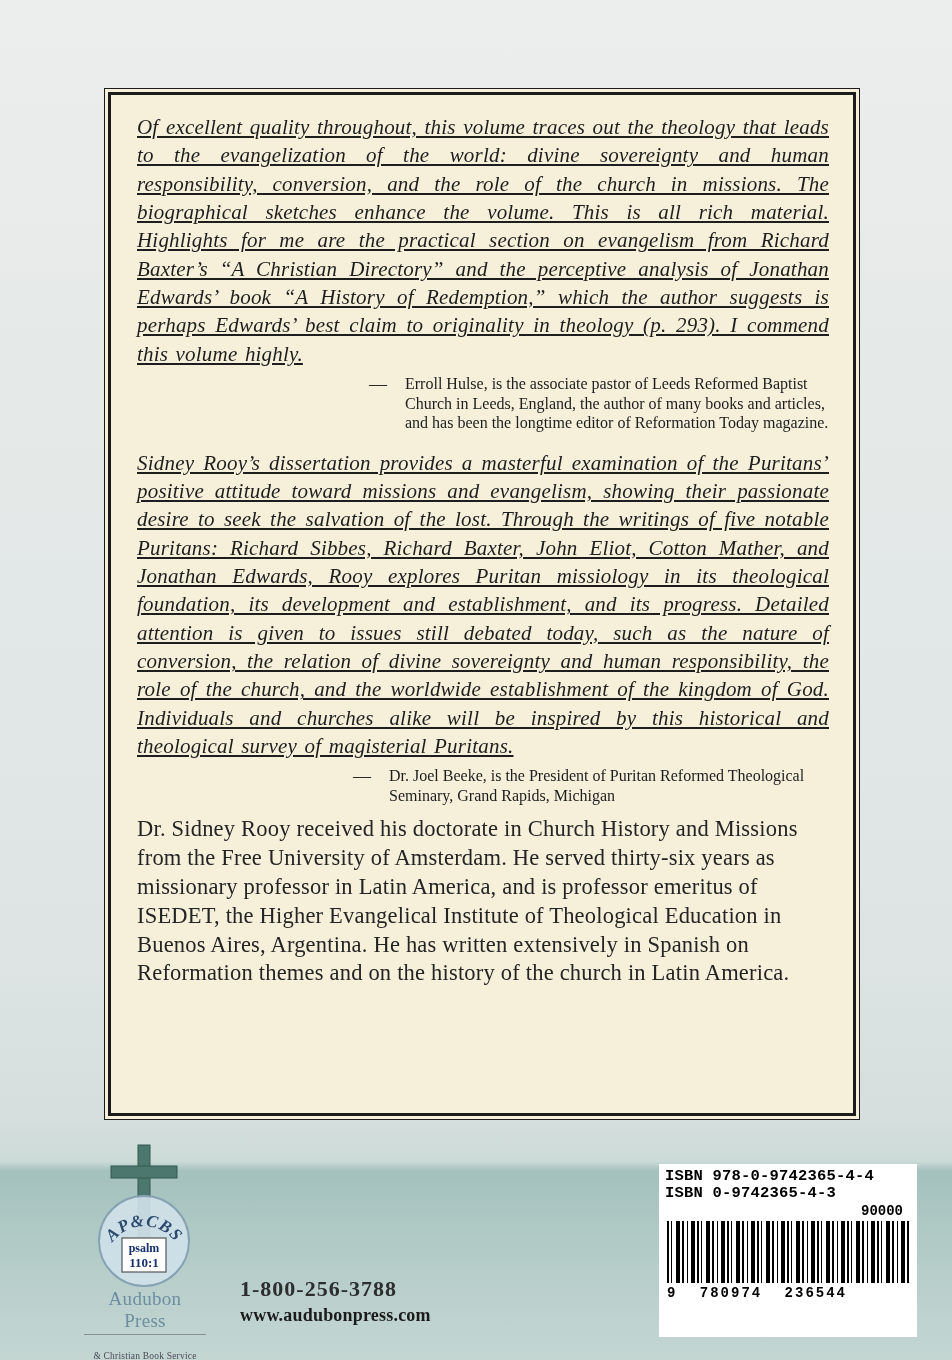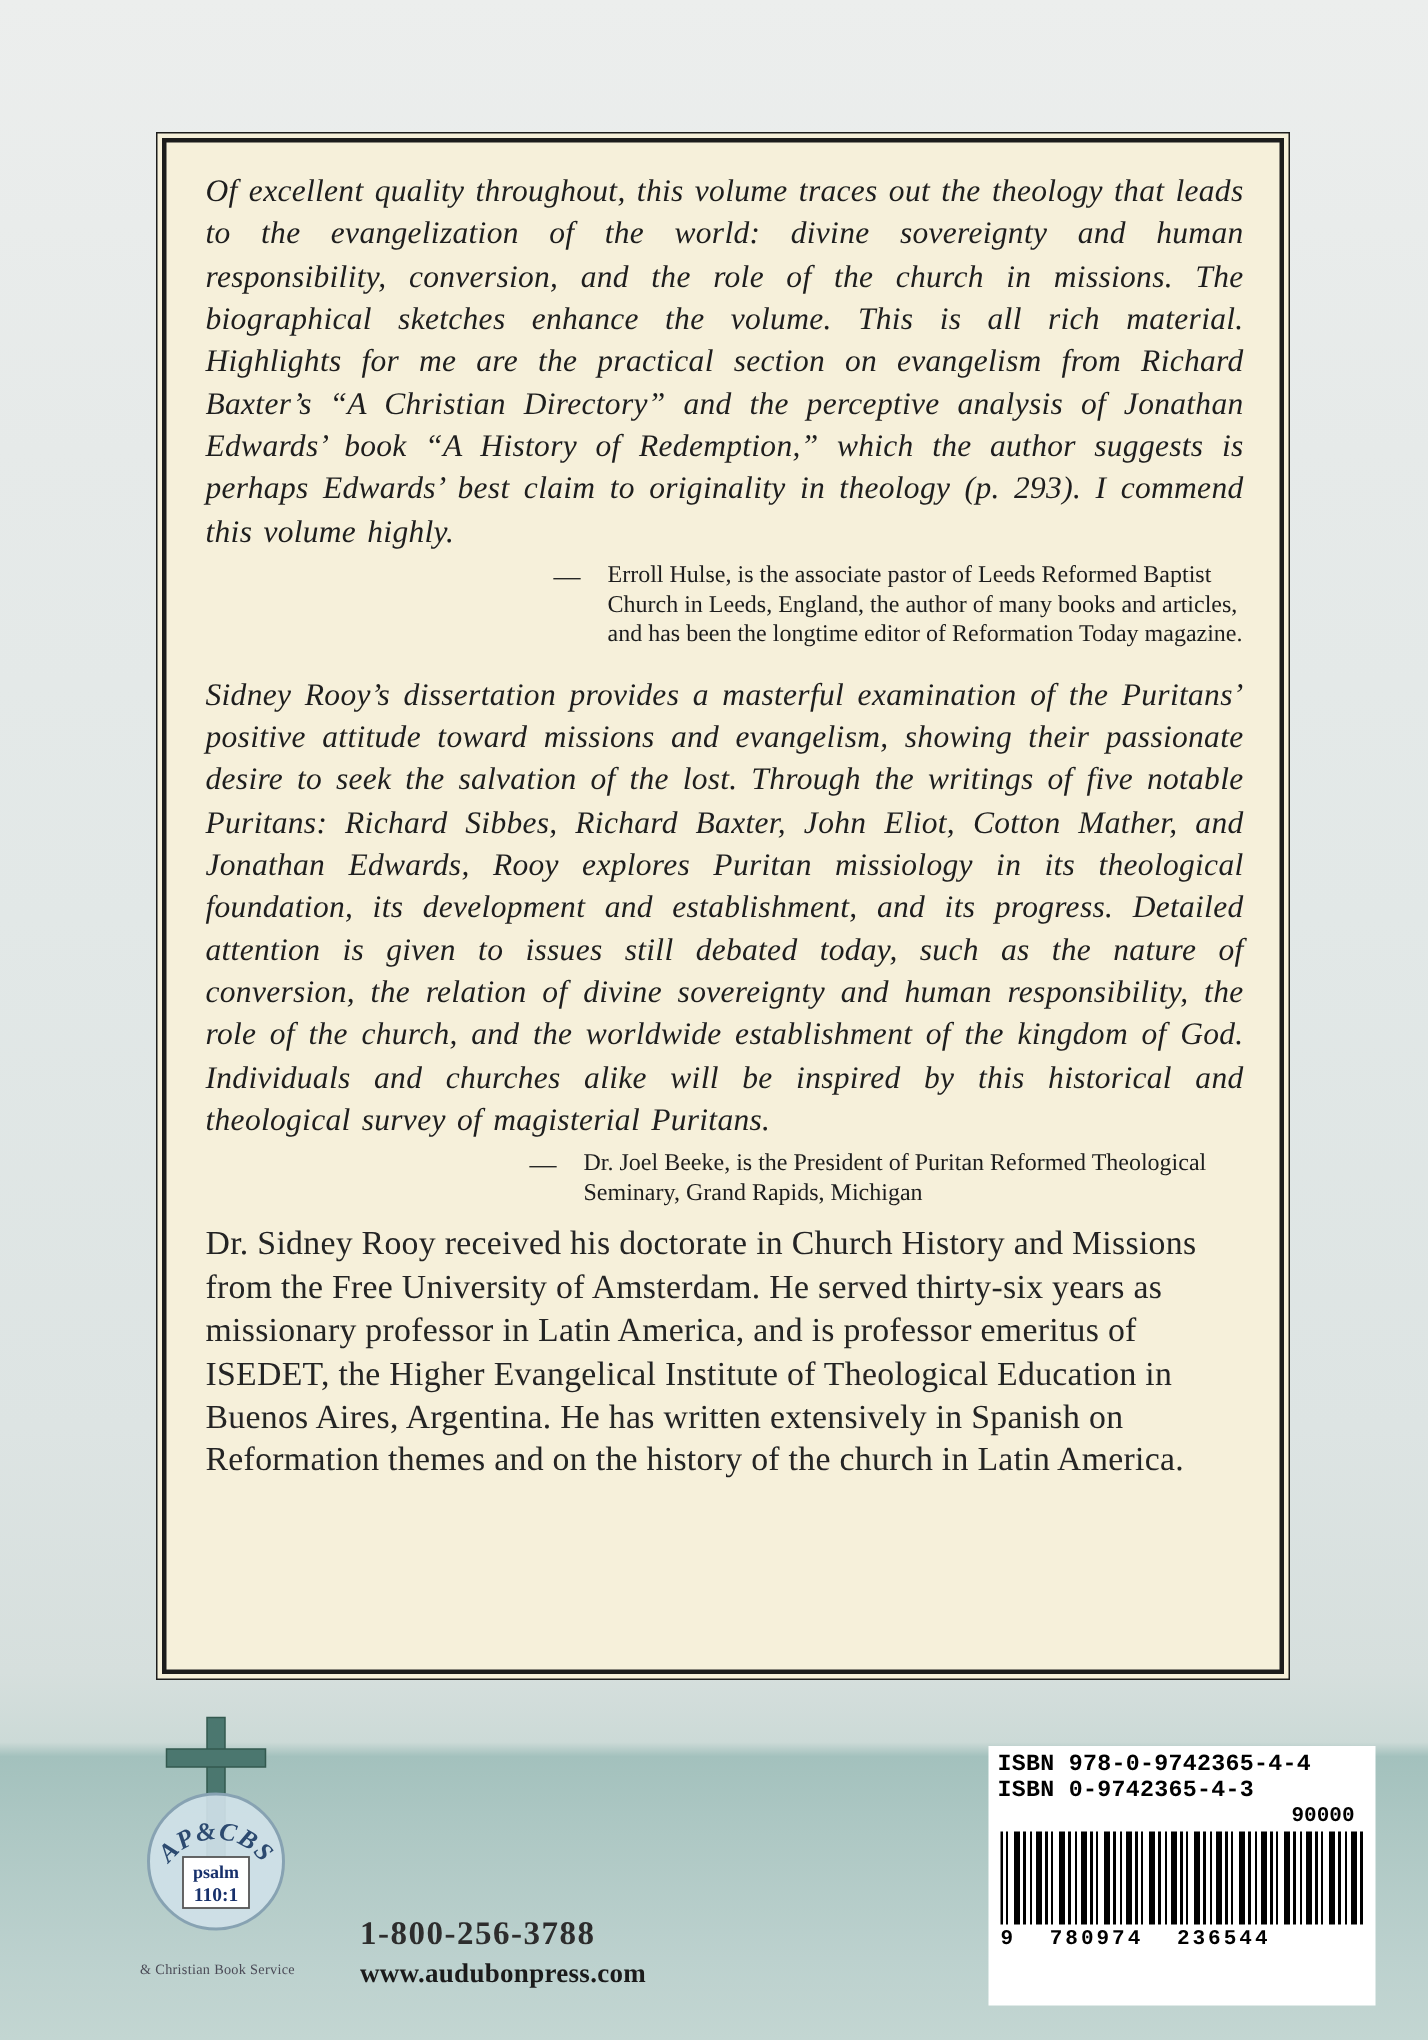--- a/index.html
+++ b/index.html
@@ -41,20 +41,21 @@
   }
   .quote {
     margin: 0;
     font-style: italic;
     font-size: 21px;
     line-height: 1.35;
     text-align: justify;
     color: #1e1e1e;
     letter-spacing: 0.2px;
     word-spacing: 2px;
+    text-decoration: underline;
   }
   .attrib {
     display: flex;
     margin: 6px 0 16px 232px;
     width: 470px;
     color: #1d1d1d;
   }
   .attrib.second { margin-left: 216px; margin-bottom: 10px; }
   .attrib .dash {
     flex: none;
@@ -209,20 +210,23 @@
       <circle cx="60" cy="99" r="45" fill="#cfe1e8" fill-opacity="0.92" stroke="#87a2b2" stroke-width="2"></circle>
       <path id="arcPath" d="M 24 110 A 38 38 0 0 1 96 110" fill="none"></path>
       <text font-family="Liberation Serif, serif" font-size="17" font-style="italic" font-weight="bold" fill="#2c4a70" letter-spacing="1">
         <textPath href="#arcPath" startOffset="50%" text-anchor="middle">AP&amp;CBS</textPath>
       </text>
 
       <rect x="38" y="96" width="44" height="34" fill="#ffffff" stroke="#555" stroke-width="1.2"></rect>
       <text x="60" y="110" text-anchor="middle" font-family="Liberation Serif, serif" font-size="12" font-weight="bold" fill="#17306b">psalm</text>
       <text x="60" y="125" text-anchor="middle" font-family="Liberation Serif, serif" font-size="13" font-weight="bold" fill="#17306b">110:1</text>
     </svg>
+    <div>
+      <span class="press-name">Audubon Press</span>
+    </div>
     <div class="press-sub">&amp; Christian Book Service</div>
   </div>
 
   <div class="contact">
     <div class="phone">1-800-256-3788</div>
     <div class="website">www.audubonpress.com</div>
   </div>
 
   <div class="barcode-box">
     <div class="isbn">ISBN 978-0-9742365-4-4</div>

